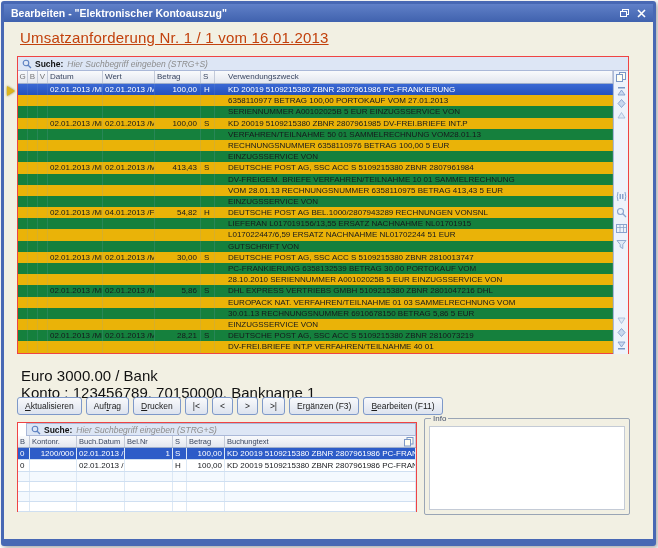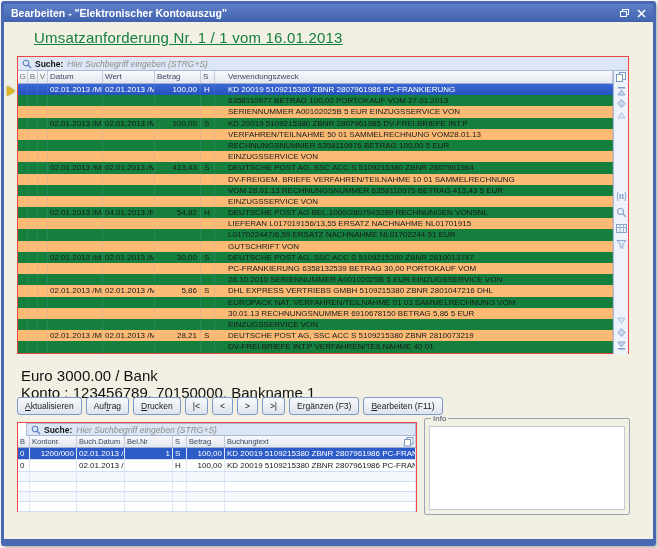--- a/index.html
+++ b/index.html
@@ -6,21 +6,21 @@
   html,body { width:658px; height:548px; background:#ffffff; font-family:"Liberation Sans", sans-serif; overflow:hidden; }
   .window { position:absolute; left:1px; top:1px; width:655px; height:545px;
             border:3px solid #4868b4; border-bottom-width:7px; border-radius:3px;
             box-shadow:2px 2px 5px rgba(0,0,0,.35); background:#f2f0e3; }
   .titlebar { height:18px; background:linear-gradient(#6080c8,#4062ae); display:flex; align-items:center;
               padding:0 5px 0 7px; color:#fff; }
   .titlebar .t { font-size:10.5px; font-weight:bold; flex:1; white-space:nowrap; overflow:hidden; }
   .winbtn { width:14px; height:12px; display:flex; align-items:center; justify-content:center; margin-left:3px; cursor:default; }
   .content { position:absolute; left:0; top:18px; right:0; bottom:0; background:#f2f0e3; }
 
-  .heading { position:absolute; left:30px; top:7px; font-size:15px; color:#15803d;
+  .heading { position:absolute; left:16px; top:7px; font-size:15px; color:#c2410c;
              text-decoration:underline; letter-spacing:.2px; }
 
   
   .panel { position:absolute; border:1px solid #ef4444; background:#fff; }
   #mainPanel { left:13px; top:34px; width:612px; height:298px; }
   .searchbar { height:14px; background:#dde6f5; border-bottom:1px solid #aab8d8; display:flex; align-items:center; padding:0 4px; }
   .searchbar .lbl { font-size:8.5px; font-weight:bold; color:#111; margin:0 4px 0 3px; }
   .searchbar input { flex:1; border:none; background:transparent; font-size:8.5px; font-style:italic; color:#8d8d8d; outline:none; font-family:"Liberation Sans",sans-serif; }
   .searchbar input::placeholder { color:#8d8d8d; font-style:italic; }
 
@@ -32,22 +32,22 @@
   .mhead .gbv { color:#777; text-align:center; padding-left:0; }
   .mhead .c-z { padding-left:13px; }
   .mrows { height:269px; overflow:hidden; }
   .mrow { display:grid; grid-template-columns:10px 10px 10px 55px 52px 46px 14px 1fr; height:11.2px;
           font-size:8px; line-height:11.2px; color:#16181c; }
   .mrow > div { white-space:nowrap; overflow:hidden; border-right:1px solid rgba(130,160,205,.18); }
   .mrow .c-d, .mrow .c-w { padding-left:2px; }
   .mrow .c-b { text-align:right; padding-right:3px; }
   .mrow .c-s { padding-left:3px; }
   .mrow .c-z { padding-left:13px; }
-  .mrow.odd { background:#15803d; }
-  .mrow.even { background:#fdba74; }
+  .mrow.odd { background:#eab308; }
+  .mrow.even { background:#15803d; }
   .mrow.selected { background:linear-gradient(#3a68d4,#2552bd); color:#fff; }
 
   .strip { width:15px; border-left:1px solid #aab8d8; background:#eef3fb; position:relative; }
   .strip .ic { position:absolute; left:2px; width:11px; height:11px; }
 
   .marker { position:absolute; left:-12px; top:299px; width:0; height:0;
             border-left:8px solid #dcb41c; border-top:5px solid transparent; border-bottom:5px solid transparent;
             filter:drop-shadow(0 0 1px #8a7a1a); }
   
 

